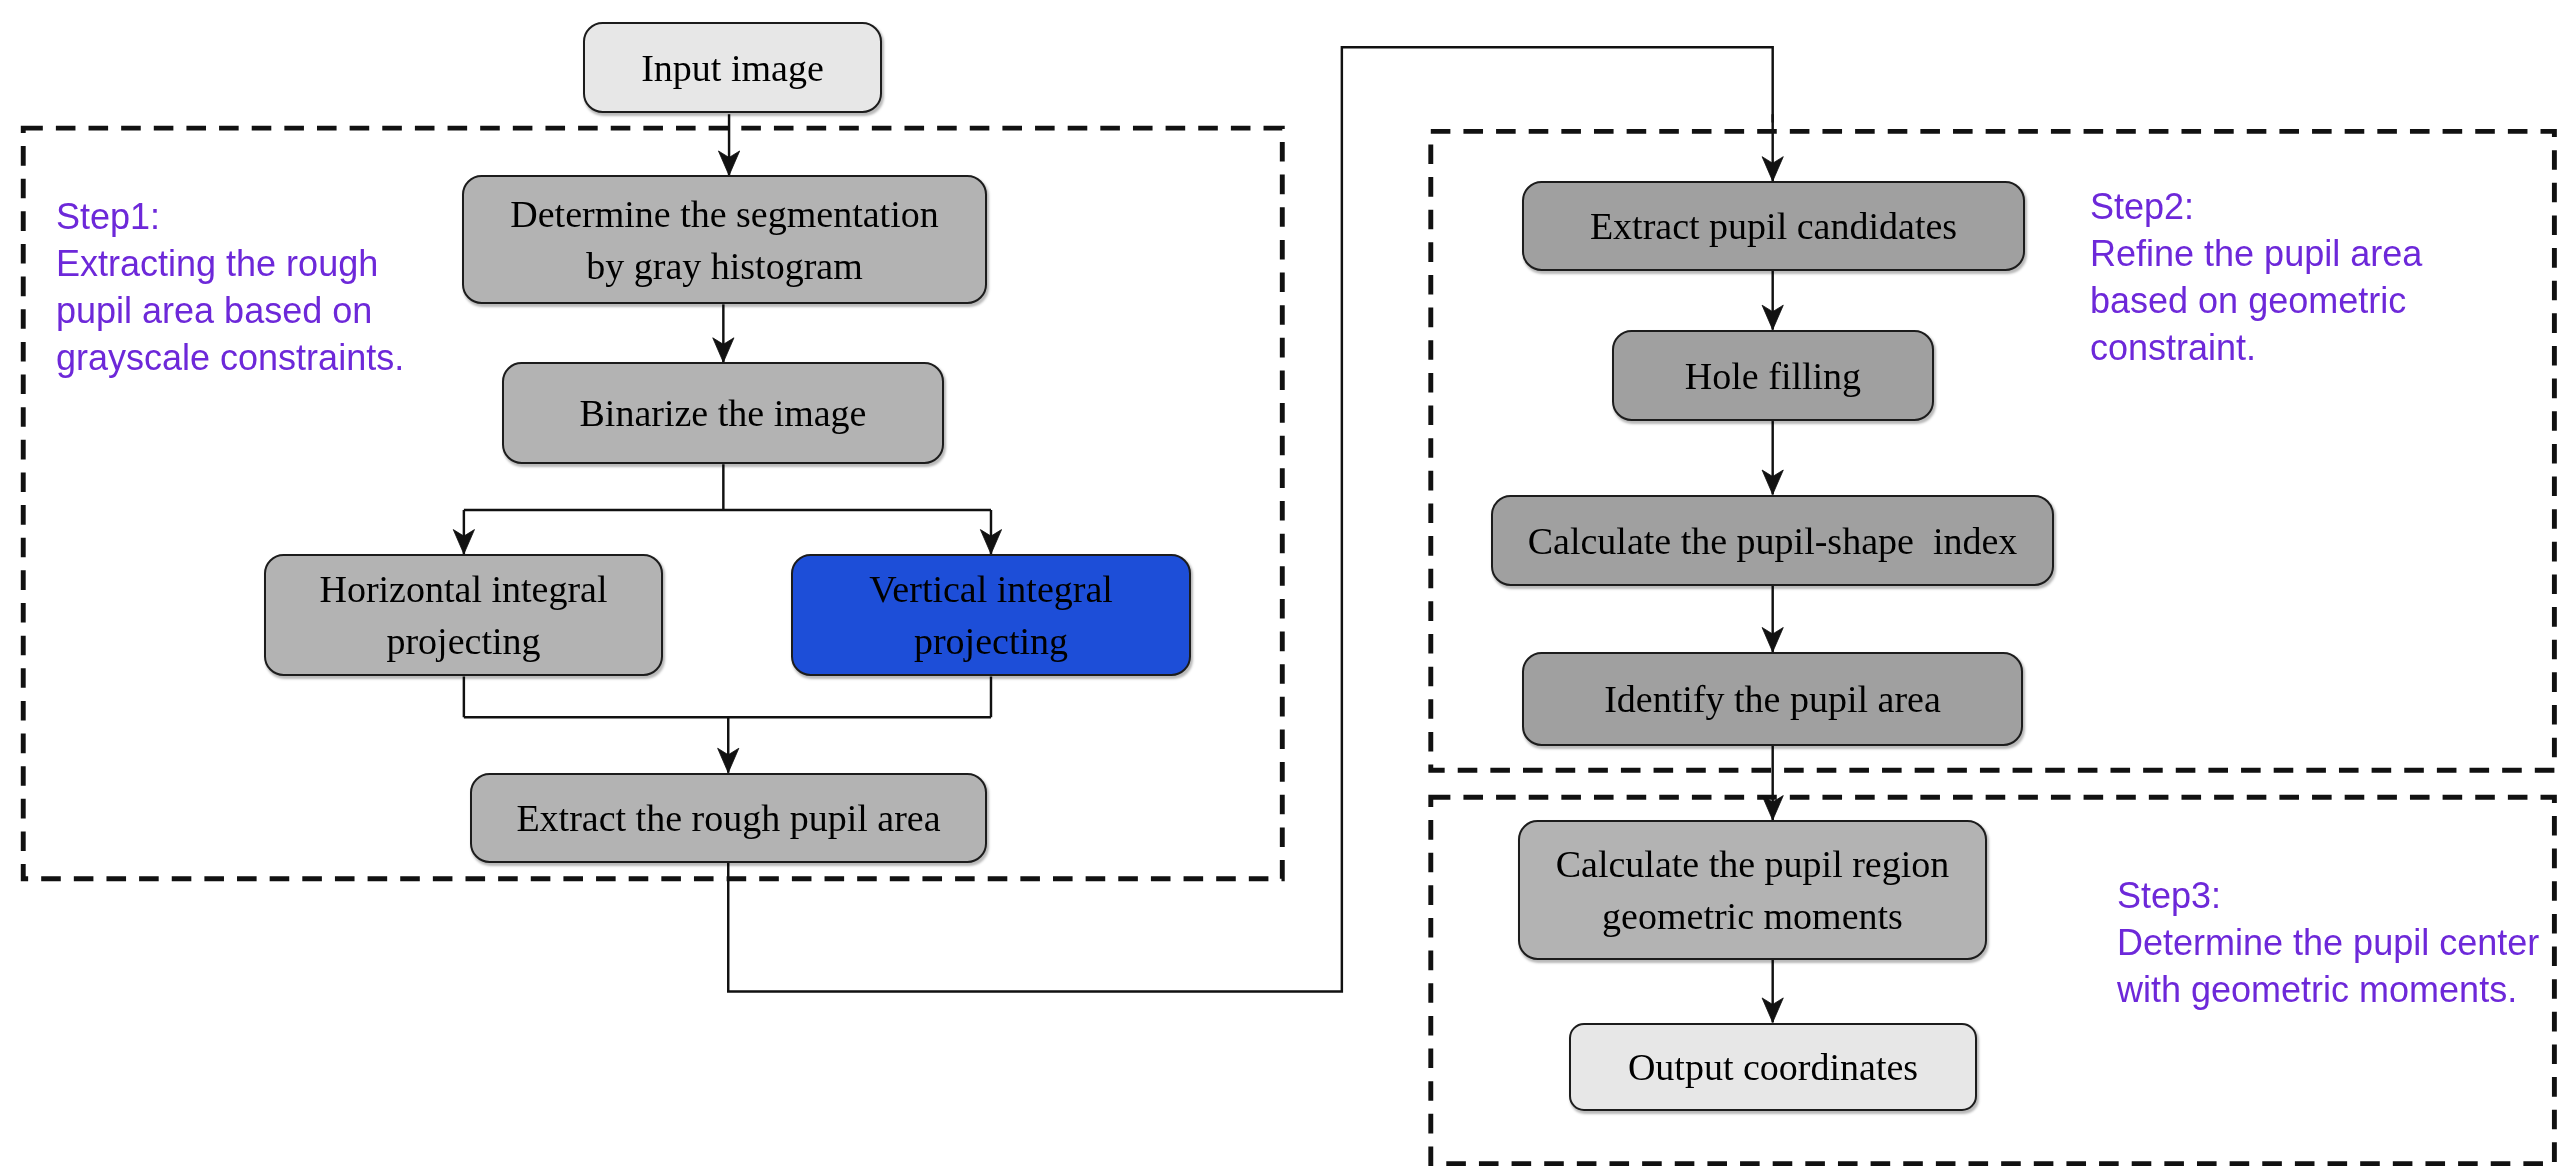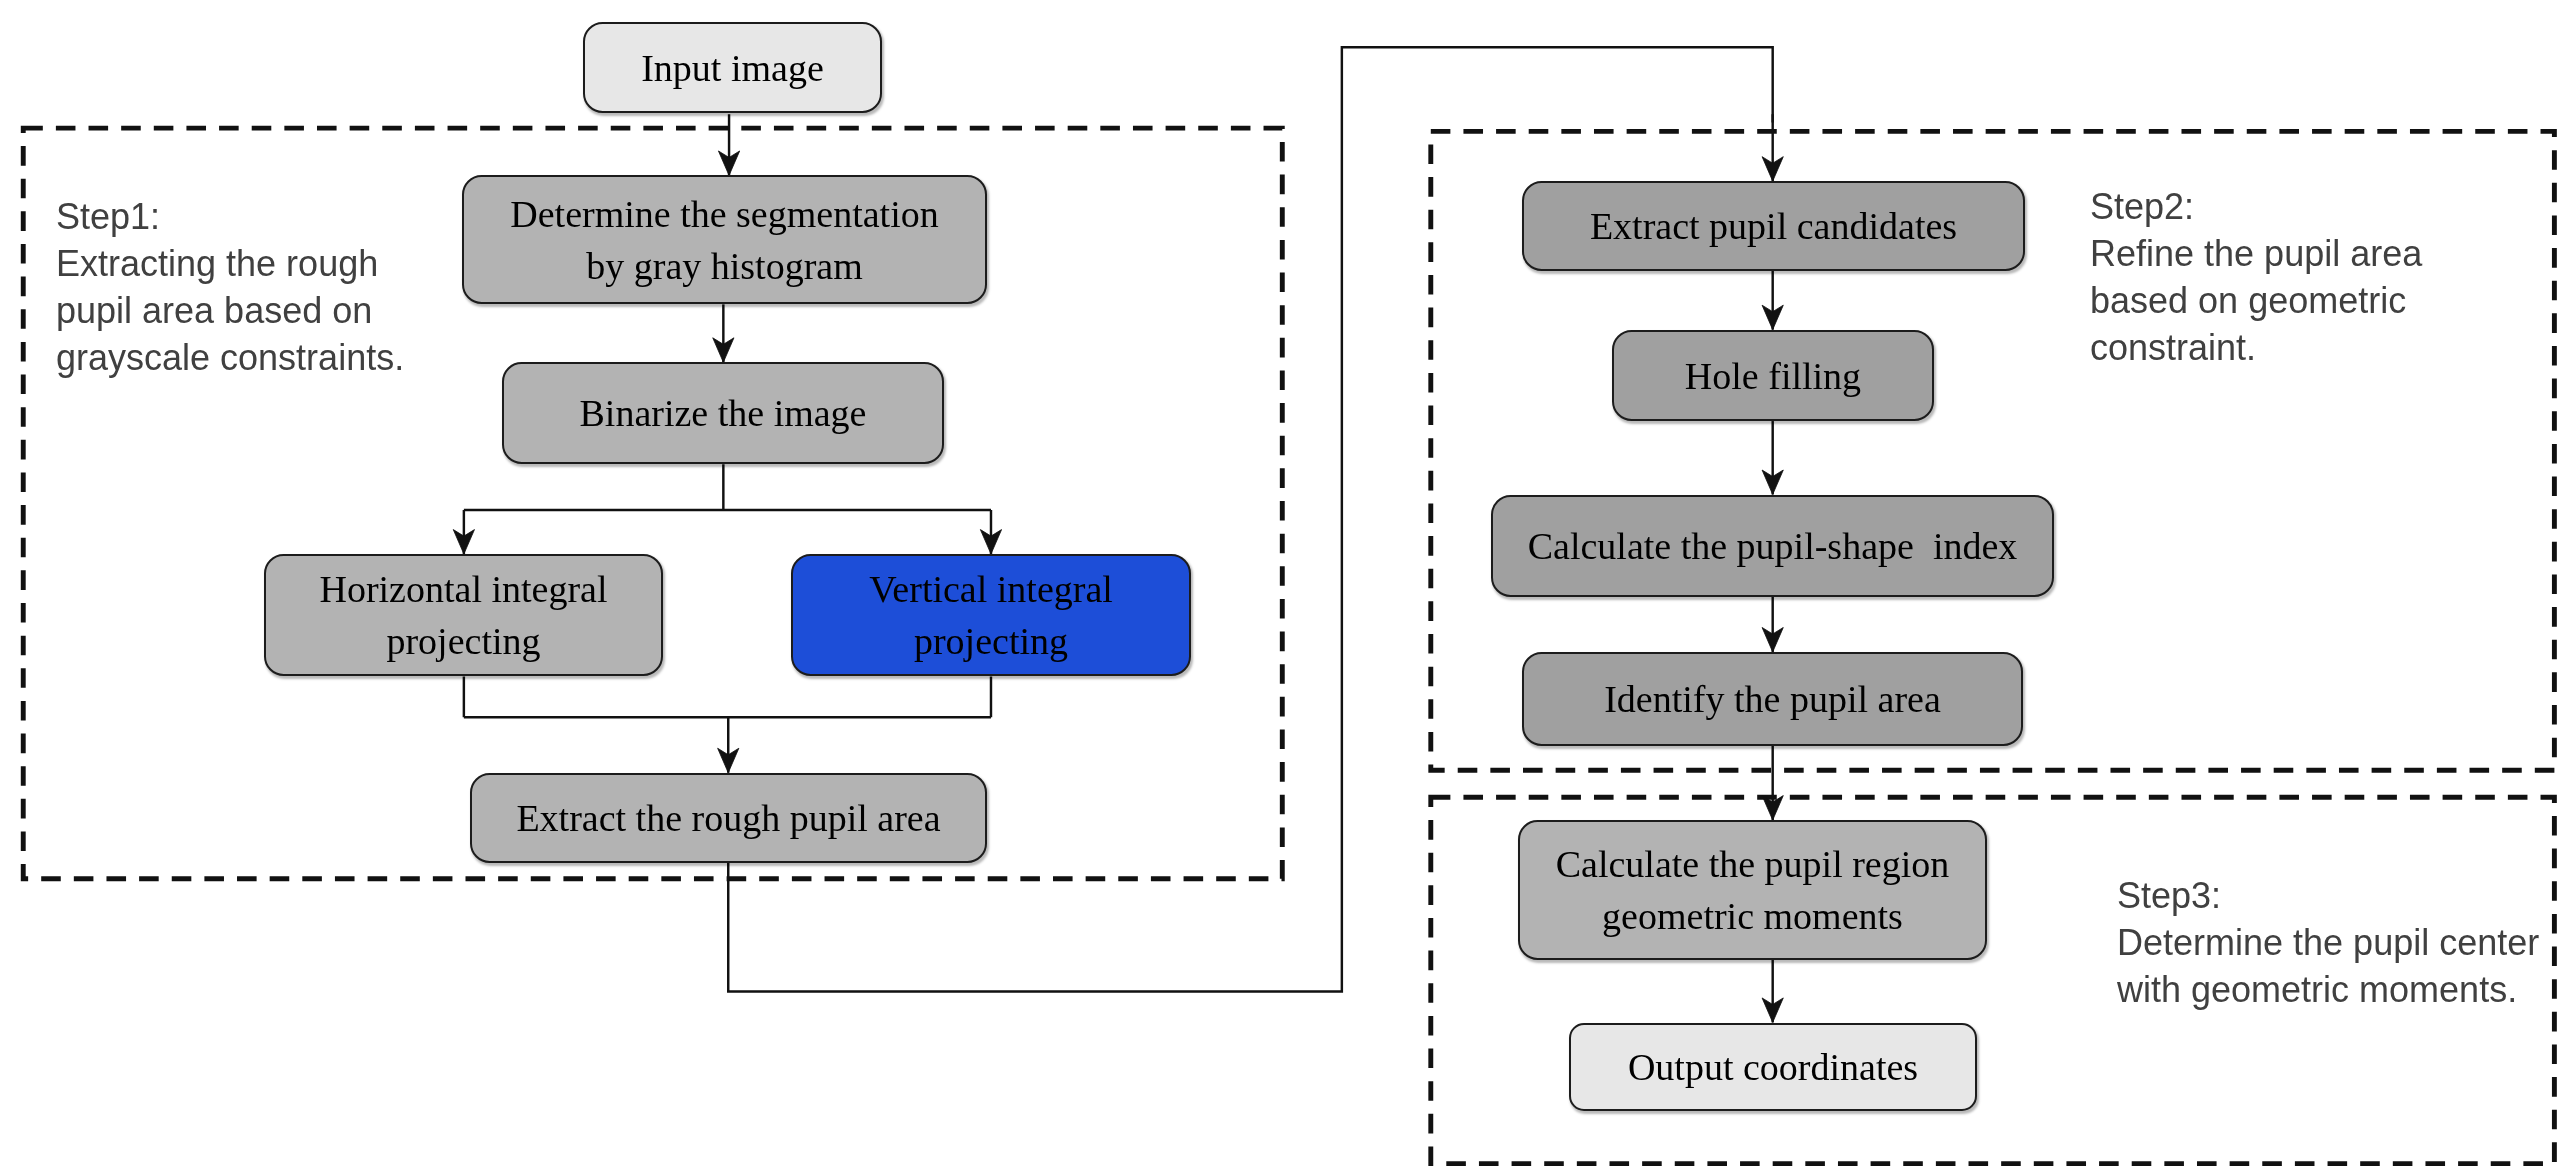--- a/index.html
+++ b/index.html
@@ -36,21 +36,21 @@
     line-height: 52px;
     color: #000000;
     white-space: pre-wrap;
     box-shadow: 1.6px 2.4px 2.4px rgba(0,0,0,0.28);
   }
   .step-label {
     position: absolute;
     font-family: "Liberation Sans", sans-serif;
     font-size: 36px;
     line-height: 47px;
-    color: #404040;
+    color: #6d28d9;
     white-space: pre-line;
     text-align: left;
   }
 </style>
 </head>
 <body>
 
 <div id="canvas">
 
   <svg id="connector-layer" viewBox="0 0 3156 1440" xmlns="http://www.w3.org/2000/svg">
@@ -109,21 +109,21 @@
   </div>
 
   <div class="node" style="left: 1522px; top: 181px; width: 503px; height: 90px; background: rgb(160, 160, 160);">
     <span>Extract pupil candidates</span>
   </div>
 
   <div class="node" style="left: 1612px; top: 330px; width: 322px; height: 91px; background: rgb(160, 160, 160);">
     <span>Hole filling</span>
   </div>
 
-  <div class="node" style="left: 1491px; top: 495px; width: 563px; height: 102px; background: rgb(160, 160, 160);">
+  <div class="node" style="left: 1491px; top: 495px; width: 563px; height: 91px; background: rgb(160, 160, 160);">
     <span>Calculate the pupil-shape  index</span>
   </div>
 
   <div class="node" style="left: 1522px; top: 652px; width: 501px; height: 94px; background: rgb(160, 160, 160);">
     <span>Identify the pupil area</span>
   </div>
 
   <div class="node" style="left: 1518px; top: 820px; width: 469px; height: 140px; background: rgb(179, 179, 179);">
     <span>Calculate the pupil region
 geometric moments</span>

